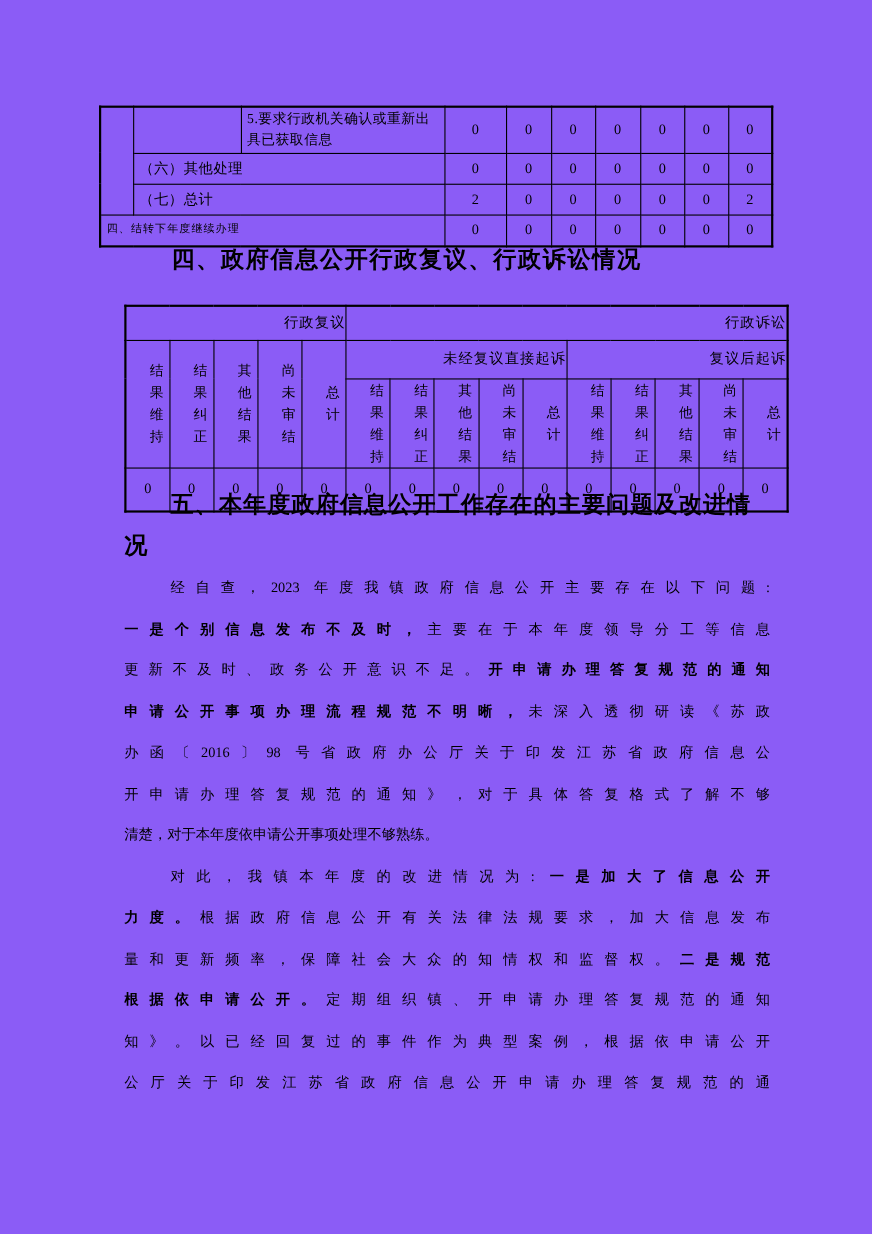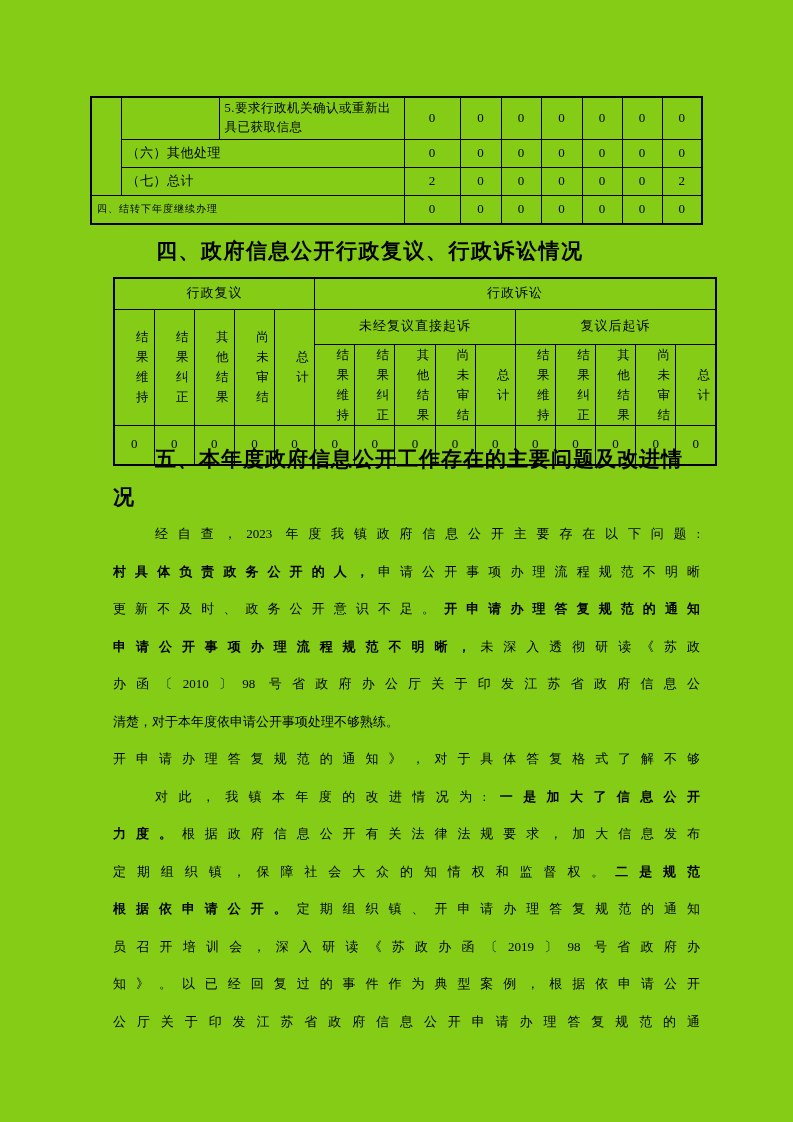--- a/index.html
+++ b/index.html
@@ -1,39 +1,39 @@
 <!DOCTYPE html>
 <html><head>
 <meta charset="utf-8">
 <style>
   html,body{margin:0;padding:0;}
   body{
     width:793px;height:1122px;background:#ffffff;color:#000;
     font-family:"Liberation Serif","DejaVu Serif",serif;
     position:relative;overflow:hidden;
   }
-  .page{position:absolute;left:0;top:0;width:793px;height:1122px;background:#84cc16;}
+  .page{position:absolute;left:0;top:0;width:793px;height:1122px;background:#8b5cf6;}
 
   
   table{border-collapse:collapse;table-layout:fixed;border:2px solid #000;}
   td{border:1px solid #000;padding:0;vertical-align:middle;overflow:hidden;
      font-size:13px;line-height:1.45;}
   td.lbl{text-align:left;padding:1px 4px 1px 5px;letter-spacing:0.5px;}
   td.sm{font-size:12.5px;line-height:1.55;}
   td.big{font-size:10px;letter-spacing:1px;}
   td.val{text-align:center;font-size:13px;}
-  td.gh{text-align:center;font-size:13px;letter-spacing:1px;}
+  td.gh{text-align:right;font-size:13px;letter-spacing:1px;}
   td.hh{text-align:center;font-size:12.5px;white-space:pre-line;line-height:1.6;padding-left:16px;}
 
   #table1{position:absolute;left:90px;top:96px;width:611px;}
   #table2{position:absolute;left:113px;top:277px;width:604px;}
 
   
   #h4{
-    position:absolute;left:113px;top:238px;width:600px;
+    position:absolute;left:113px;top:224px;width:600px;
     font-family:"Liberation Sans","DejaVu Sans",sans-serif;
     font-weight:bold;font-size:21px;line-height:26px;
     letter-spacing:1.5px;text-indent:43px;white-space:nowrap;
   }
 
   
   #flow{position:absolute;left:113px;top:440px;width:587px;font-size:19px;}
   .hline{
     height:37.5px;line-height:37.5px;
     font-family:"Liberation Sans","DejaVu Sans",sans-serif;
@@ -178,28 +178,27 @@
           <td class="val">0</td>
           <td class="val">0</td>
         </tr>
     </tbody>
   </table>
 
   <div id="flow">
       <div class="hline indent">五、本年度政府信息公开工作存在的主要问题及改进情</div>
       <div class="hline">况</div>
       <div class="bline indent"><span>经自查，2023 年度我镇政府信息公开主要存在以下问题:</span></div>
-      <div class="bline"><span class="bold">村具体负责政务公开的人，</span><span>申请公开事项办理流程规范不明晰</span></div>
+      <div class="bline"><span class="bold">一是个别信息发布不及时，</span><span>主要在于本年度领导分工等信息</span></div>
       <div class="bline"><span>更新不及时、政务公开意识不足。</span><span class="bold">开申请办理答复规范的通知</span></div>
       <div class="bline"><span class="bold">申请公开事项办理流程规范不明晰，</span><span>未深入透彻研读《苏政</span></div>
-      <div class="bline"><span>办函〔2010〕98 号省政府办公厅关于印发江苏省政府信息公</span></div>
+      <div class="bline"><span>办函〔2016〕98 号省政府办公厅关于印发江苏省政府信息公</span></div>
+      <div class="bline"><span>开申请办理答复规范的通知》，对于具体答复格式了解不够</span></div>
       <div class="bline last"><span>清楚，对于本年度依申请公开事项处理不够熟练。</span></div>
-      <div class="bline"><span>开申请办理答复规范的通知》，对于具体答复格式了解不够</span></div>
       <div class="bline indent"><span>对此，我镇本年度的改进情况为: </span><span class="bold">一是加大了信息公开</span></div>
       <div class="bline"><span class="bold">力度。</span><span>根据政府信息公开有关法律法规要求，加大信息发布</span></div>
-      <div class="bline"><span>定期组织镇，保障社会大众的知情权和监督权。</span><span class="bold">二是规范</span></div>
+      <div class="bline"><span>量和更新频率，保障社会大众的知情权和监督权。</span><span class="bold">二是规范</span></div>
       <div class="bline"><span class="bold">根据依申请公开。</span><span>定期组织镇、开申请办理答复规范的通知</span></div>
-      <div class="bline"><span>员召开培训会，深入研读《苏政办函〔2019〕98 号省政府办</span></div>
       <div class="bline"><span>知》。以已经回复过的事件作为典型案例，根据依申请公开</span></div>
       <div class="bline"><span>公厅关于印发江苏省政府信息公开申请办理答复规范的通</span></div>
     </div>
 
 </div>
 
 </body></html>

